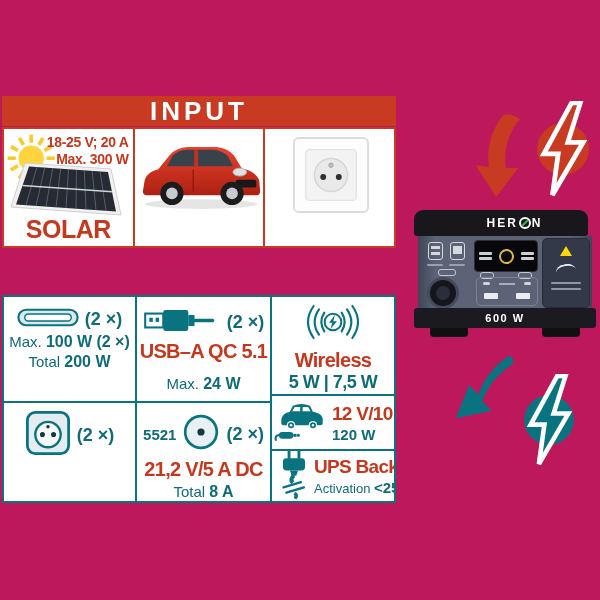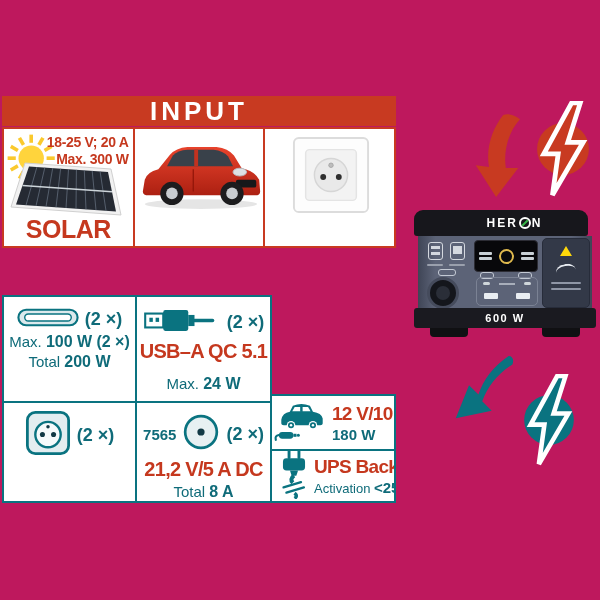--- a/index.html
+++ b/index.html
@@ -209,39 +209,60 @@
             <rect x="65" y="10" width="9" height="16" fill="#0a7380"></rect>
             <line x1="74" y1="18" x2="100" y2="18" stroke="#0a7380" stroke-width="5" stroke-linecap="round"></line>
           </svg>
         </span>
         <span class="qty">(2 ×)</span>
       </div>
       <div class="otitle">USB–A QC 5.1</div>
       <div class="oline" style="margin-top:12px;"><span>Max.</span> <span class="val">24 W</span></div>
     </div>
 
+    <div class="ocell" id="c-wireless">
+      <div class="icon-row" style="margin-top:5px;">
+        <span>
+          <svg width="90" height="40" viewBox="0 0 96 60">
+            <g fill="none" stroke="#0a7380" stroke-width="3.2" stroke-linecap="round">
+              <path d="M35 16 Q26 30 35 44"></path>
+                <path d="M27 11 Q14 30 27 49"></path>
+                <path d="M19 6 Q2 30 19 54"></path>
+              <path d="M61 16 Q70 30 61 44"></path>
+                <path d="M69 11 Q82 30 69 49"></path>
+                <path d="M77 6 Q94 30 77 54"></path>
+              <circle cx="48" cy="30" r="12.5" stroke-width="3"></circle>
+            </g>
+            <polygon points="51,19 42,31 47,31 44,41 54,29 48.5,29" fill="#0a7380"></polygon>
+          </svg>
+        </span>
+      </div>
+      <div class="otitle">Wireless</div>
+      <div class="wless-row">5 W | 7,5 W</div>
+      <div class="wless-row">10 W | 15 W</div>
+    </div>
 
     <div class="ocell" id="c-ac">
       <div class="icon-row" style="margin-top:7px;">
         <span>
           <svg width="46" height="46" viewBox="0 0 58 58">
             <rect x="3" y="3" width="52" height="52" rx="10" fill="#e3edf0" stroke="#0a7380" stroke-width="3.5"></rect>
             <circle cx="29" cy="31" r="16" fill="#f6fafb" stroke="#0a7380" stroke-width="3"></circle>
             <circle cx="22" cy="31" r="3.2" fill="#123945"></circle>
               <circle cx="36" cy="31" r="3.2" fill="#123945"></circle>
             <circle cx="29" cy="21" r="2.2" fill="#123945"></circle>
           </svg>
         </span>
         <span class="qty">(2 ×)</span>
       </div>
     </div>
 
     <div class="ocell" id="c-dc">
       <div class="icon-row" style="margin-top:10px;">
-        <span class="plug-code">7565</span>
+        <span class="plug-code">5521</span>
         <span>
           <svg width="38" height="38" viewBox="0 0 42 42">
             <circle cx="21" cy="21" r="17.5" fill="#e7f0f2" stroke="#0a7380" stroke-width="3"></circle>
             <circle cx="21" cy="21" r="4" fill="#123945"></circle>
           </svg>
         </span>
         <span class="qty">(2 ×)</span>
       </div>
       <div class="otitle">21,2 V/5 A DC</div>
       <div class="oline"><span>Total</span> <span class="val">8 A</span></div>
@@ -260,21 +281,21 @@
             <circle cx="64" cy="45" r="5" fill="#0a7380"></circle>
             <circle cx="64" cy="45" r="2" fill="#fff"></circle>
           <rect x="8" y="56" width="24" height="11" rx="5.5" fill="#0a7380"></rect>
           <rect x="32" y="59" width="5" height="5" fill="#0a7380"></rect>
             <circle cx="40" cy="61.5" r="2.5" fill="#0a7380"></circle>
           <path d="M8 61 Q1 62 3 69" stroke="#0a7380" stroke-width="3.5" fill="none" stroke-linecap="round"></path>
         </svg>
       </span>
       <div class="side-text">
         <div class="side-title">12 V/10 A</div>
-        <div class="side-sub">180 W</div>
+        <div class="side-sub">120 W</div>
       </div>
     </div>
 
     <div class="ocell side-cell" id="c-ups">
       <span style="margin-left:7px;">
         <svg width="30" height="50" viewBox="0 0 46 86">
           <rect x="12" y="2" width="5" height="15" rx="2" fill="#0a7380"></rect>
           <rect x="29" y="2" width="5" height="15" rx="2" fill="#0a7380"></rect>
           <rect x="4" y="16" width="38" height="21" rx="6" fill="#0a7380"></rect>
           <polygon points="16,37 30,37 27,46 19,46" fill="#0a7380"></polygon>

